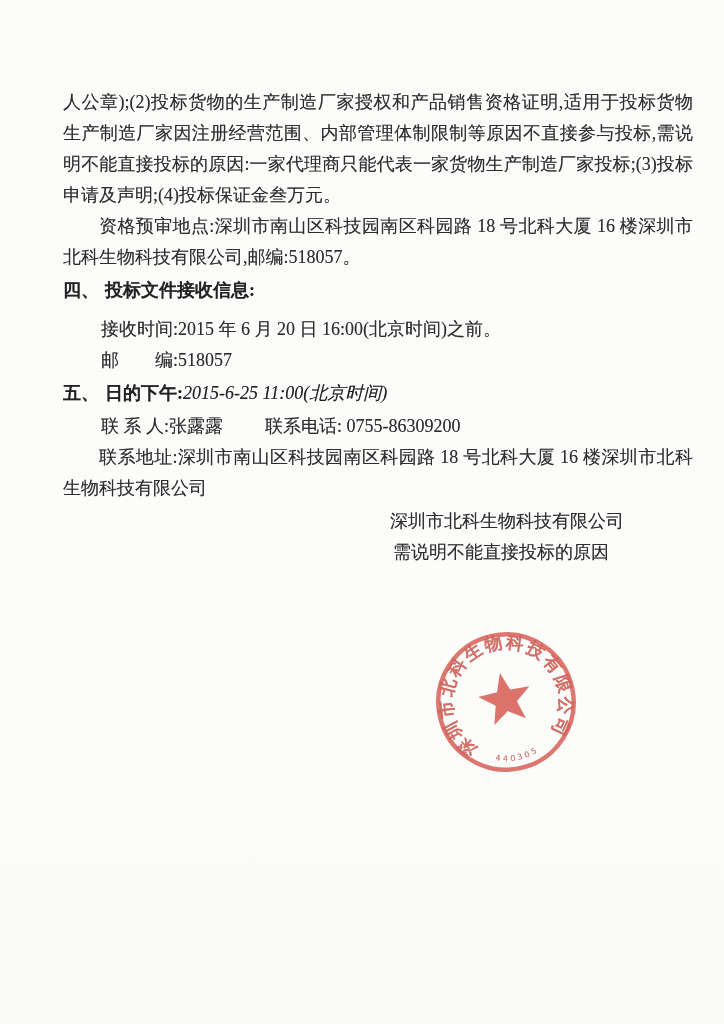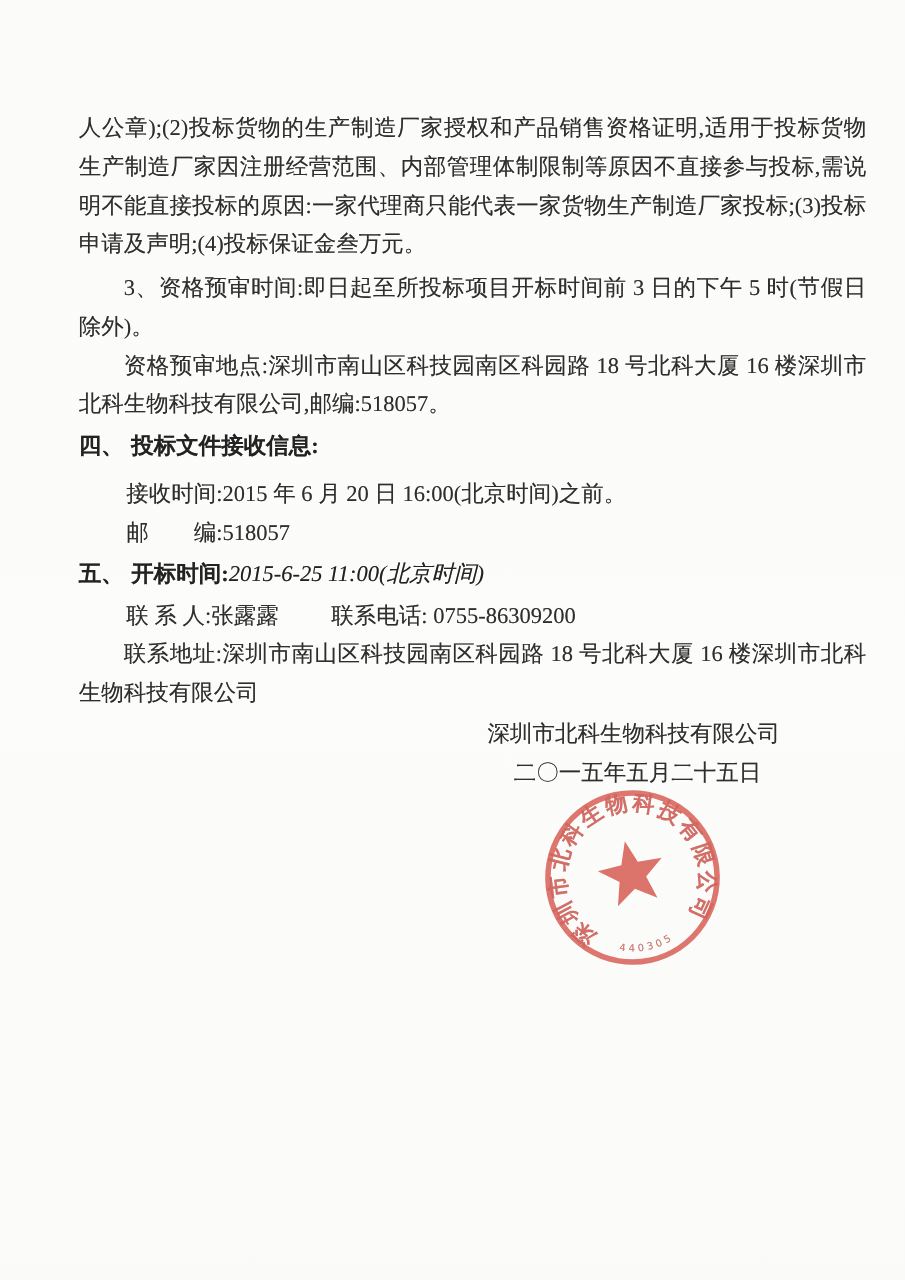--- a/index.html
+++ b/index.html
@@ -45,41 +45,40 @@
     pointer-events: none;
   }
 </style>
 </head>
 <body>
 
 <div class="page">
 
   <p class="just">人公章);(2)投标货物的生产制造厂家授权和产品销售资格证明,适用于投标货物生产制造厂家因注册经营范围、内部管理体制限制等原因不直接参与投标,需说明不能直接投标的原因:一家代理商只能代表一家货物生产制造厂家投标;(3)投标申请及声明;(4)投标保证金叁万元。</p>
 
-  <p class="just indent m4">3、资格预审时间:即日起至所投标项目开标时间前 3 日的下午 5 时(节假日除外)。</p>
 
   <p class="just indent">资格预审地点:深圳市南山区科技园南区科园路 18 号北科大厦 16 楼深圳市北科生物科技有限公司,邮编:518057。</p>
 
   <p class="sec-head m2"><span class="sec-num">四、</span><span>投标文件接收信息:</span></p>
 
   <div class="items">
     <p class="m8">接收时间:2015 年 6 月 20 日 16:00(北京时间)之前。</p>
     <p>邮　　编:518057</p>
   </div>
 
-  <p class="sec-head m2"><span class="sec-num">五、</span><span>开标时间:</span><span class="sec5-value">2015-6-25  11:00(北京时间)</span></p>
+  <p class="sec-head m2"><span class="sec-num">五、</span><span>日的下午:</span><span class="sec5-value">2015-6-25  11:00(北京时间)</span></p>
 
 
   <p class="contact-line"><span>联 系 人:张露露</span><span class="contact-phone">联系电话: 0755-86309200</span></p>
 
   <p class="just indent">联系地址:深圳市南山区科技园南区科园路 18 号北科大厦 16 楼深圳市北科生物科技有限公司</p>
 
   <div class="sig-block">
     <p class="sig-company">深圳市北科生物科技有限公司</p>
-    <p class="sig-date">二〇一五年五月二十五日</p>
+    <p class="sig-date">需说明不能直接投标的原因</p>
   </div>
 
   <svg class="seal" viewBox="0 0 140 140" xmlns="http://www.w3.org/2000/svg">
     <defs>
       <path id="ringPath" d="M 37.2 109.1 A 51 51 0 1 1 102.8 109.1" fill="none"></path>
       <path id="numPath" d="M 42 118.5 A 56 56 0 0 0 98 118.5" fill="none"></path>
     </defs>
     <circle cx="70" cy="70" r="64" fill="none" stroke="#d6473d" stroke-width="4.2" stroke-opacity="0.9"></circle>
     <polygon points="70,42 76.35,59.26 94.7,59.97 80.27,71.34 85.3,89 70,78.8 54.7,89 59.73,71.34 45.3,59.97 63.65,59.26" fill="#d6473d" fill-opacity="0.92"></polygon>
     <text fill="#d6473d" fill-opacity="0.92" font-size="16.5" font-family="Liberation Serif, DejaVu Serif, serif" font-weight="bold">

